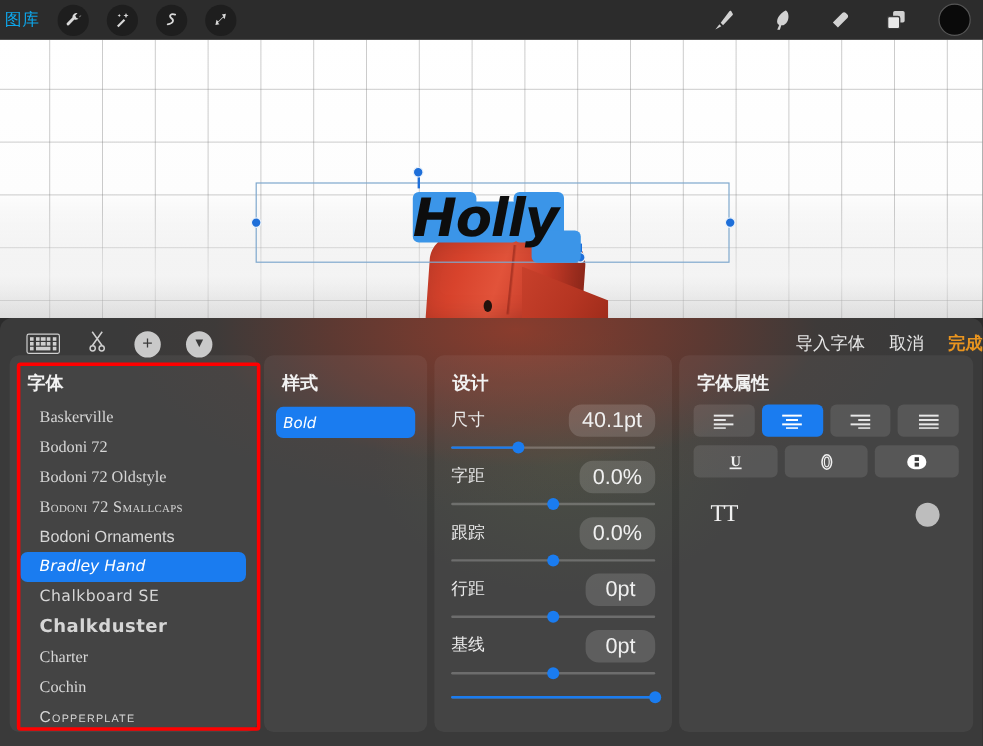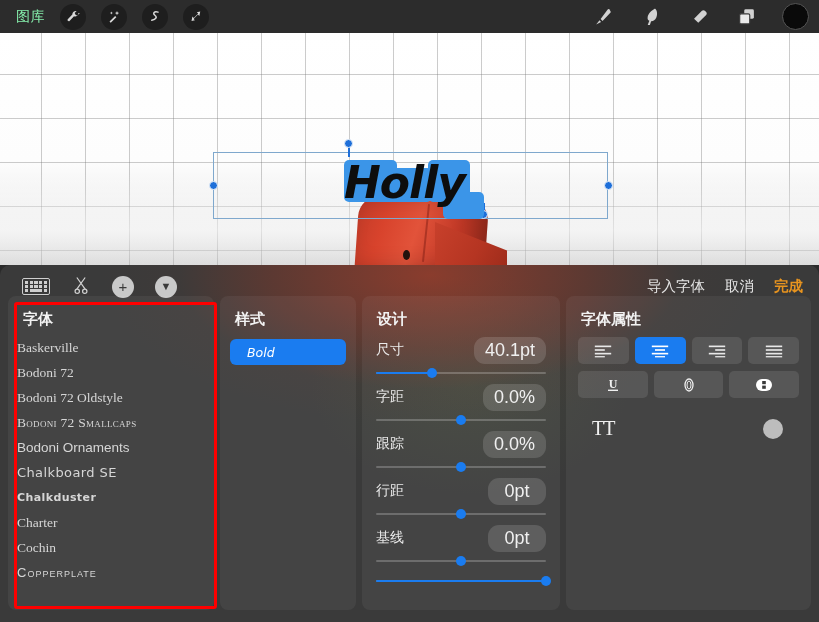--- a/index.html
+++ b/index.html
@@ -13,21 +13,21 @@
   #app { position: relative; width: 819px; height: 622px; overflow: hidden; }
 
   
   .topbar {
     position: absolute; left: 0; top: 0; width: 819px; height: 33px;
     background: #2c2c2c;
     display: flex; align-items: center;
     z-index: 30;
   }
   .gallery-label {
-    color: #86efac; font-size: 14px; margin-left: 16px; letter-spacing: .5px;
+    color: #0ea5e9; font-size: 14px; margin-left: 4px; letter-spacing: .5px;
   }
   .tool-circ {
     width: 26px; height: 26px; border-radius: 50%;
     background: #1e1e1e;
     margin-left: 15px;
     display: flex; align-items: center; justify-content: center;
   }
   .tool-circ svg { display:block; }
   .topbar-right {
     margin-left: auto; display: flex; align-items: center; gap: 22px; padding-right: 10px;
@@ -143,21 +143,21 @@
     gap: 1.4px; padding: 2px;
   }
   .kbd-icon i { background: #cfcfcf; display:block; }
   .kbd-icon i.w3 { grid-column: span 3; }
   .round-btn {
     width: 22px; height: 22px; border-radius: 50%;
     background: #c9c9c9; display:flex; align-items:center; justify-content:center;
     color: #3a3a3a; font-size: 15px; line-height: 1;
   }
   .head-right {
-    margin-left: auto; display:flex; align-items:center; gap: 20px; padding-right: 16px;
+    margin-left: auto; display:flex; align-items:center; gap: 20px; 
   }
   .head-right span { font-size: 14.5px; color: #e6e6e6; }
   .head-right .done { color: #e8941f; font-weight: 600; }
 
   
   .panels {
     position:absolute; left: 0; top: 31px; width: 819px; height: 314px;
     display:flex; gap: 6px; padding: 0 8px;
   }
   .panel {
@@ -170,46 +170,46 @@
   .p-design { width: 198px; }
   .p-attr   { flex: 1; }
   .panel-title {
     color: #f2f2f2; font-size: 15px; font-weight: 700;
     padding: 14px 0 6px 15px;
   }
 
   
   .font-list { padding: 0 9px 8px 9px; }
   .font-item {
-    height: 25px; line-height: 25px; padding: 0 0;
+    height: 25px; line-height: 25px; padding: 0 16px;
     color: #d6d6d6; font-size: 13.5px; white-space: nowrap; overflow: hidden;
     border-radius: 6px; margin-bottom: 0px;
   }
   .font-item.sel { background: #1a7cf0; color: #ffffff; }
   .f-serif    { font-family: "Liberation Serif", serif; }
   .f-serif-sc { font-family: "Liberation Serif", serif; font-variant: small-caps; letter-spacing:.3px; }
   .f-sans     { font-family: "Liberation Sans", sans-serif; }
   .f-hand     { font-family: "DejaVu Sans", sans-serif; font-style: italic; font-size: 13px; }
   .f-chalk    { font-family: "DejaVu Sans", sans-serif; font-size: 13px; letter-spacing: .4px; }
-  .f-chalk-b  { font-family: "DejaVu Sans", sans-serif; font-size: 11px; font-weight: 700; letter-spacing: .4px; }
+  .f-chalk-b  { font-family: "DejaVu Sans", sans-serif; font-size: 15px; font-weight: 700; letter-spacing: .4px; }
   .f-caps     { font-family: "Liberation Sans", sans-serif; font-variant: small-caps; letter-spacing: 1px; font-size: 13px; }
 
   
   .anno-box {
     position:absolute; left: 14px; top: 302px; width: 203px; height: 307px;
     border: 3px solid #fe0000; border-radius: 3px;
     pointer-events: none; z-index: 40;
   }
 
   
   .style-pill {
     margin: 4px 10px 0 10px; height: 26px; border-radius: 6px;
     background: #1a7cf0; color: #fff;
     font-family: "DejaVu Sans", sans-serif; font-style: italic; font-size: 12.5px;
-    display:flex; align-items:center; padding-left: 17px;
+    display:flex; align-items:center; padding-left: 6px;
   }
 
   
   .d-rows { padding: 0 14px; }
   .d-row { margin-top: 2px; }
   .d-line { display:flex; align-items:center; justify-content:space-between; height: 26px; }
   .d-label { color:#ebebeb; font-size: 14px; }
   .d-val {
     background: rgba(255,255,255,.14); border-radius: 11px;
     color:#f0f0f0; font-size: 18px; padding: 3px 11px; min-width: 58px; text-align:center;
@@ -371,20 +371,21 @@
     <div class="panels">
 
       <div class="panel p-font">
         <div class="panel-title">字体</div>
         <div class="font-list">
           <div class="font-item f-serif">Baskerville</div>
           <div class="font-item f-serif">Bodoni 72</div>
           <div class="font-item f-serif">Bodoni 72 Oldstyle</div>
           <div class="font-item f-serif-sc">Bodoni 72 Smallcaps</div>
           <div class="font-item f-sans">Bodoni Ornaments</div>
+          <div class="font-item f-hand sel">Bradley Hand</div>
           <div class="font-item f-chalk">Chalkboard SE</div>
           <div class="font-item f-chalk-b">Chalkduster</div>
           <div class="font-item f-serif">Charter</div>
           <div class="font-item f-serif">Cochin</div>
           <div class="font-item f-caps">Copperplate</div>
         </div>
       </div>
 
       <div class="panel p-style">
         <div class="panel-title">样式</div>

